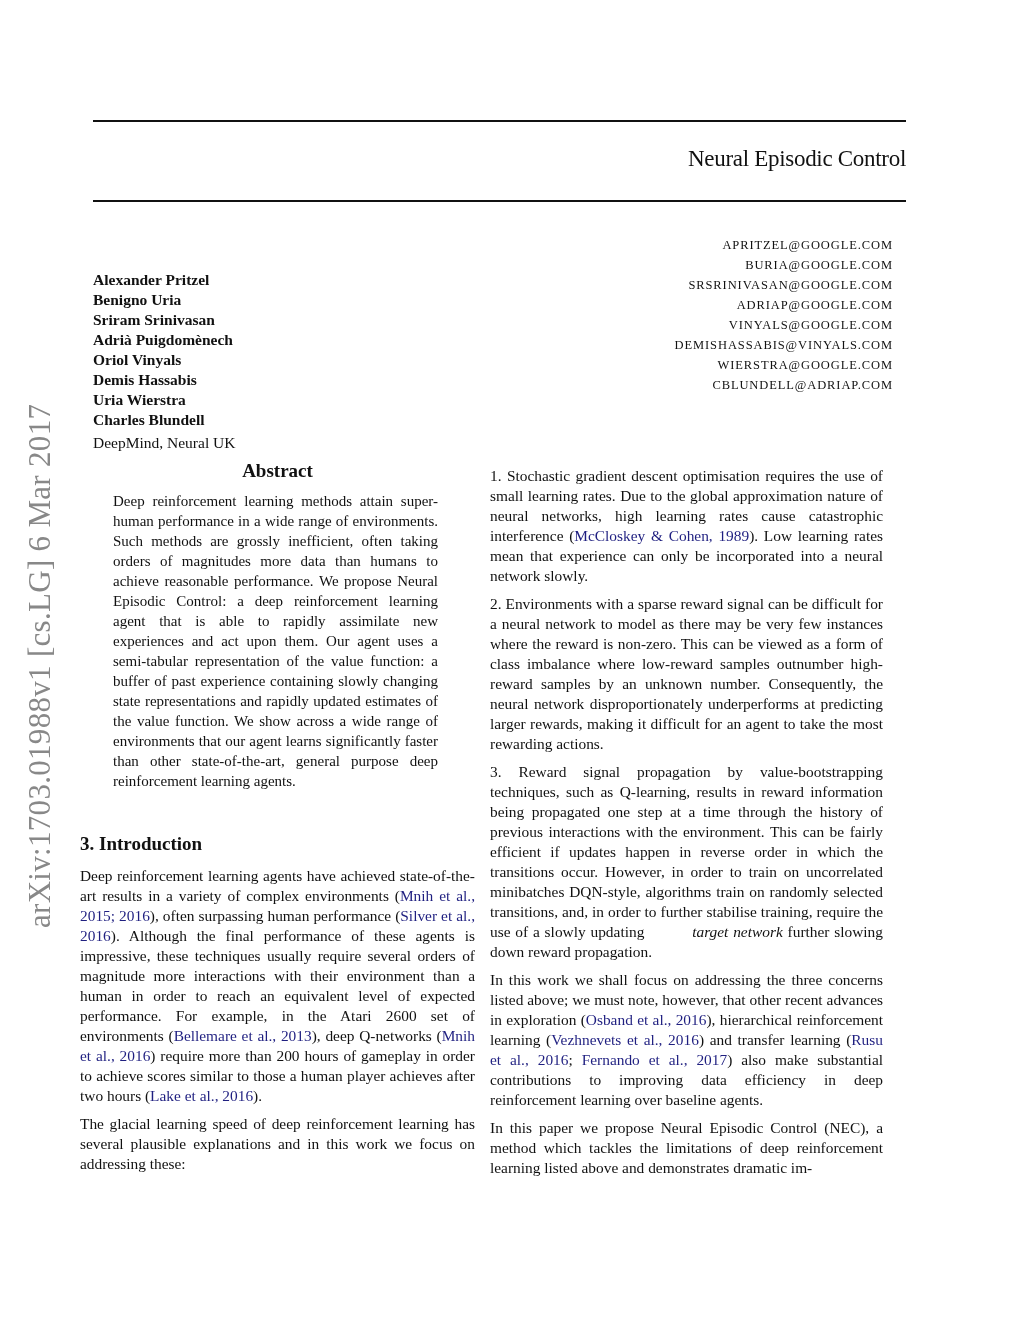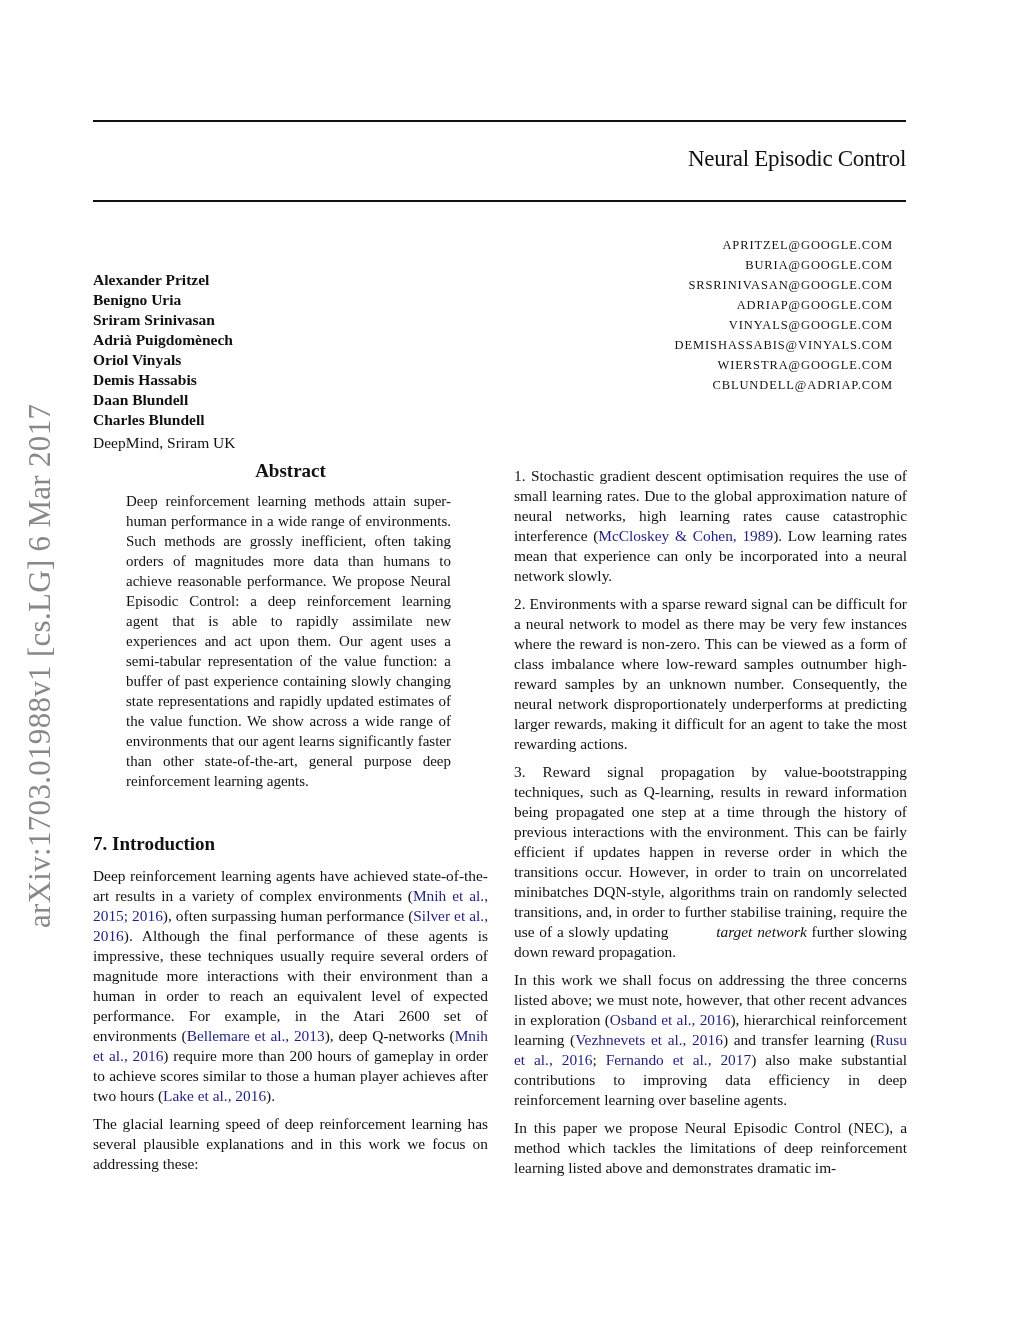--- a/index.html
+++ b/index.html
@@ -10,22 +10,22 @@
   #rule-bottom { top:200px; }
   .title { position:absolute; left:93px; width:813px; top:146px; text-align:right;
            font-size:23px; font-weight:normal; letter-spacing:-0.3px; }
   .authors { position:absolute; left:93px; top:234px;margin-top:36px; }
   .author-name { font-weight:bold; font-size:15.5px; line-height:20px; height:20px; white-space:nowrap; }
   .affil { font-size:15.5px; margin-top:3px; line-height:20px; }
   .emails { position:absolute; right:131px; top:235px; text-align:right; }
   .email { font-size:12.5px; line-height:20px; height:20px; letter-spacing:0.9px; white-space:nowrap;margin-left:40px; }
   .arxiv { position:absolute; left:22px; top:928px; transform-origin:0 0; transform:rotate(-90deg);
            font-size:31px; color:#888; white-space:nowrap; letter-spacing:0.3px; }
-  .col-left { position:absolute; left:93px; top:460px; width:395px; }
-  .col-right { position:absolute; left:514px; top:466px; width:393px; }
+  .col-left { position:absolute; left:80px; top:460px; width:395px; }
+  .col-right { position:absolute; left:490px; top:466px; width:393px; }
   .abstract-h { text-align:center; font-weight:bold; font-size:19px; margin:0 0 9px 0; padding-left:0; width:395px; }
   .abstract-body { margin-left:33px; width:325px; font-size:15px; line-height:20px; text-align:justify; hyphens:manual; }
   .sec-h { font-weight:bold; font-size:19px; margin:42px 0 11px 0; }
   p { margin:0 0 8px 0; font-size:15.4px; line-height:20px; text-align:justify; }
   .cite { color:#1f1f80; }
   em { font-style:italic;margin-left:43px; }
 </style>
 </head>
 <body>
 
@@ -33,43 +33,43 @@
 <div class="title">Neural Episodic Control</div>
 <div class="rule" id="rule-bottom"></div>
 
 <div class="authors">
   <div class="author-name">Alexander Pritzel</div>
   <div class="author-name">Benigno Uria</div>
   <div class="author-name">Sriram Srinivasan</div>
   <div class="author-name">Adrià Puigdomènech</div>
   <div class="author-name">Oriol Vinyals</div>
   <div class="author-name">Demis Hassabis</div>
-  <div class="author-name">Daan Blundell</div>
+  <div class="author-name">Uria Wierstra</div>
   <div class="author-name">Charles Blundell</div>
-  <div class="affil">DeepMind, Sriram UK</div>
+  <div class="affil">DeepMind, Neural UK</div>
 </div>
 
 <div class="emails">
   <div class="email">APRITZEL@GOOGLE.COM</div>
   <div class="email">BURIA@GOOGLE.COM</div>
   <div class="email">SRSRINIVASAN@GOOGLE.COM</div>
   <div class="email">ADRIAP@GOOGLE.COM</div>
   <div class="email">VINYALS@GOOGLE.COM</div>
   <div class="email">DEMISHASSABIS@VINYALS.COM</div>
   <div class="email">WIERSTRA@GOOGLE.COM</div>
   <div class="email">CBLUNDELL@ADRIAP.COM</div>
 </div>
 
 <div class="arxiv">arXiv:1703.01988v1  [cs.LG]  6 Mar 2017</div>
 
 <div class="col-left">
   <div class="abstract-h">Abstract</div>
   <div class="abstract-body">Deep reinforcement learning methods attain super-human performance in a wide range of environments. Such methods are grossly inefficient, often taking orders of magnitudes more data than humans to achieve reasonable performance. We propose Neural Episodic Control: a deep reinforcement learning agent that is able to rapidly assimilate new experiences and act upon them. Our agent uses a semi-tabular representation of the value function: a buffer of past experience containing slowly changing state representations and rapidly updated estimates of the value function. We show across a wide range of environments that our agent learns significantly faster than other state-of-the-art, general purpose deep reinforcement learning agents.</div>
 
-  <div class="sec-h">7. Introduction</div>
+  <div class="sec-h">3. Introduction</div>
 
   <p><span>Deep reinforcement learning agents have achieved state-of-the-art results in a variety of complex environments (</span><span class="cite">Mnih et al., 2015; 2016</span><span>), often surpassing human performance (</span><span class="cite">Silver et al., 2016</span><span>). Although the final performance of these agents is impressive, these techniques usually require several orders of magnitude more interactions with their environment than a human in order to reach an equivalent level of expected performance. For example, in the Atari 2600 set of environments (</span><span class="cite">Bellemare et al., 2013</span><span>), deep Q-networks (</span><span class="cite">Mnih et al., 2016</span><span>) require more than 200 hours of gameplay in order to achieve scores similar to those a human player achieves after two hours (</span><span class="cite">Lake et al., 2016</span><span>).</span></p>
 
   <p>The glacial learning speed of deep reinforcement learning has several plausible explanations and in this work we focus on addressing these:</p>
 </div>
 
 <div class="col-right">
   <p><span>1. Stochastic gradient descent optimisation requires the use of small learning rates. Due to the global approximation nature of neural networks, high learning rates cause catastrophic interference (</span><span class="cite">McCloskey &amp; Cohen, 1989</span><span>). Low learning rates mean that experience can only be incorporated into a neural network slowly.</span></p>
 
   <p>2. Environments with a sparse reward signal can be difficult for a neural network to model as there may be very few instances where the reward is non-zero. This can be viewed as a form of class imbalance where low-reward samples outnumber high-reward samples by an unknown number. Consequently, the neural network disproportionately underperforms at predicting larger rewards, making it difficult for an agent to take the most rewarding actions.</p>

